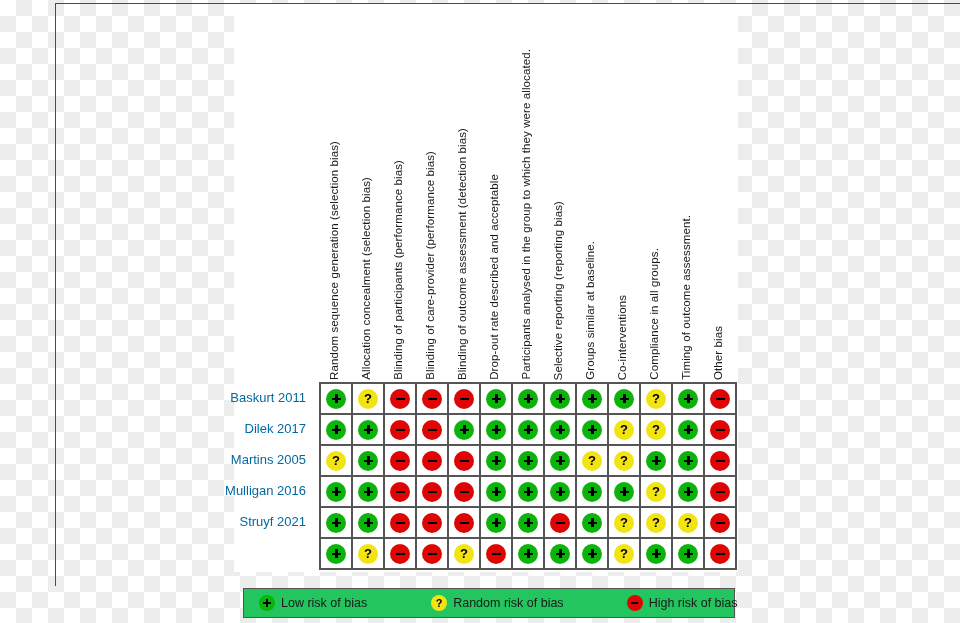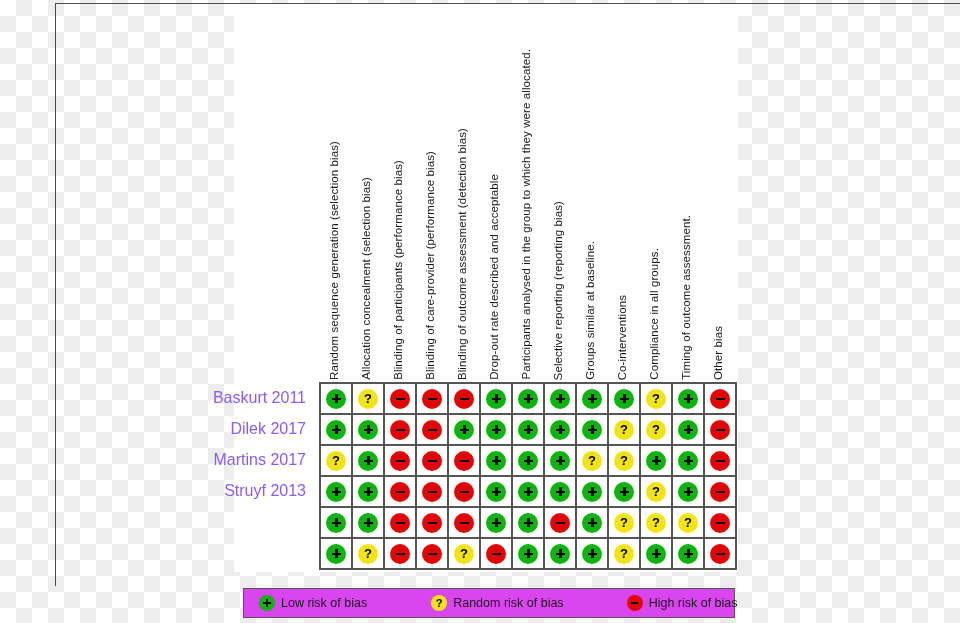--- a/index.html
+++ b/index.html
@@ -89,22 +89,22 @@
     position: absolute;
     left: 150px;
     top: 382px;
     width: 163px;
   }
   .row-label {
     height: 31px;
     display: flex;
     align-items: center;
     justify-content: flex-end;
-    font-size: 16px;
-    color: #8b5cf6;
+    font-size: 13px;
+    color: #0369a1;
     padding-right: 7px;
     box-sizing: border-box;
     white-space: nowrap;
     text-align: center;
   }
 
   
   #grid {
     position: absolute;
     left: 319px;
@@ -176,21 +176,21 @@
   }
 
   
   #legend {
     position: absolute;
     left: 243px;
     top: 588px;
     width: 492px;
     height: 30px;
     border: 1.5px solid #555555;
-    background: #d946ef;
+    background: #22c55e;
     display: flex;
     align-items: center;
     box-sizing: border-box;
   }
   .legend-item {
     display: flex;
     align-items: center;
     white-space: nowrap;
   }
   .legend-item .sym {
@@ -265,22 +265,23 @@
         <span class="col-header-label">Timing of outcome assessment.</span>
       </div>
       <div class="col-header" style="left: 384px;">
         <span class="col-header-label">Other bias</span>
       </div>
     </div>
 
   <div id="row-labels">
       <div class="row-label">Baskurt 2011</div>
       <div class="row-label">Dilek 2017</div>
-      <div class="row-label">Martins 2017</div>
-      <div class="row-label">Struyf 2013</div>
+      <div class="row-label">Martins 2005</div>
+      <div class="row-label">Mulligan 2016</div>
+      <div class="row-label">Struyf 2021</div>
     </div>
 
   <div id="grid">
       <div class="grid-row">
         <div class="grid-cell">
           <div class="sym sym-plus">
             <span class="glyph"></span>
           </div>
         </div>
         <div class="grid-cell">

